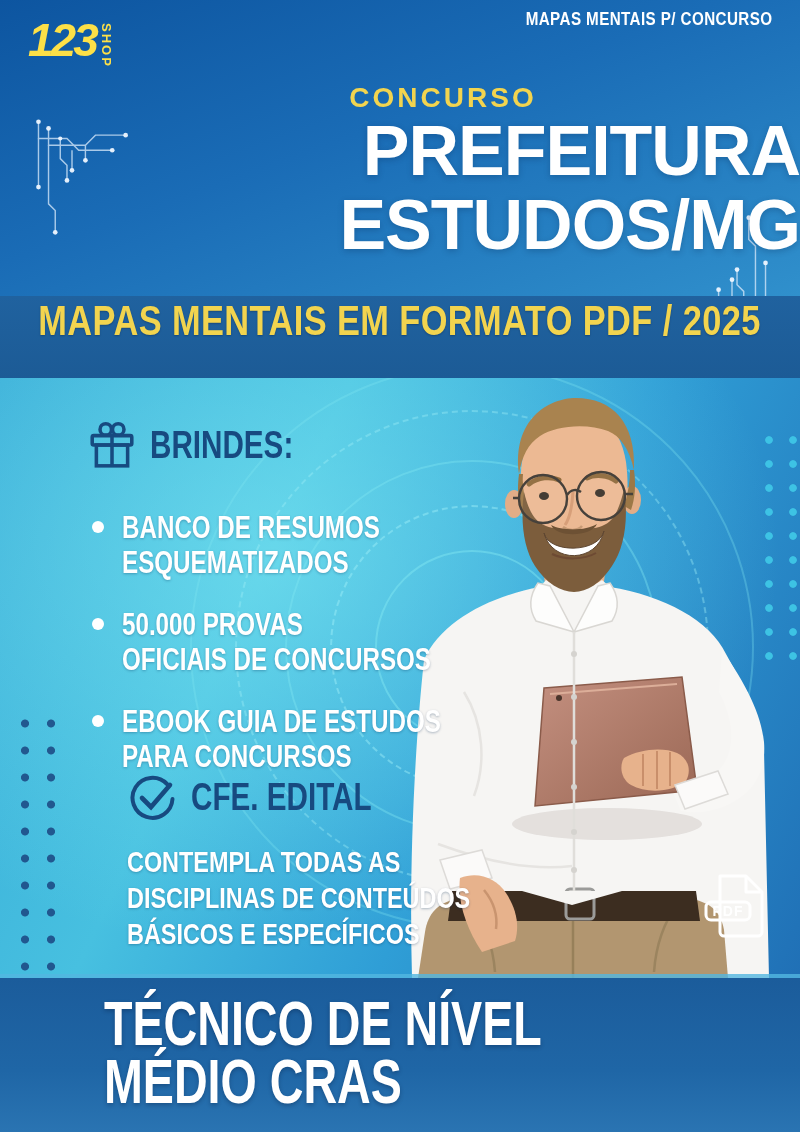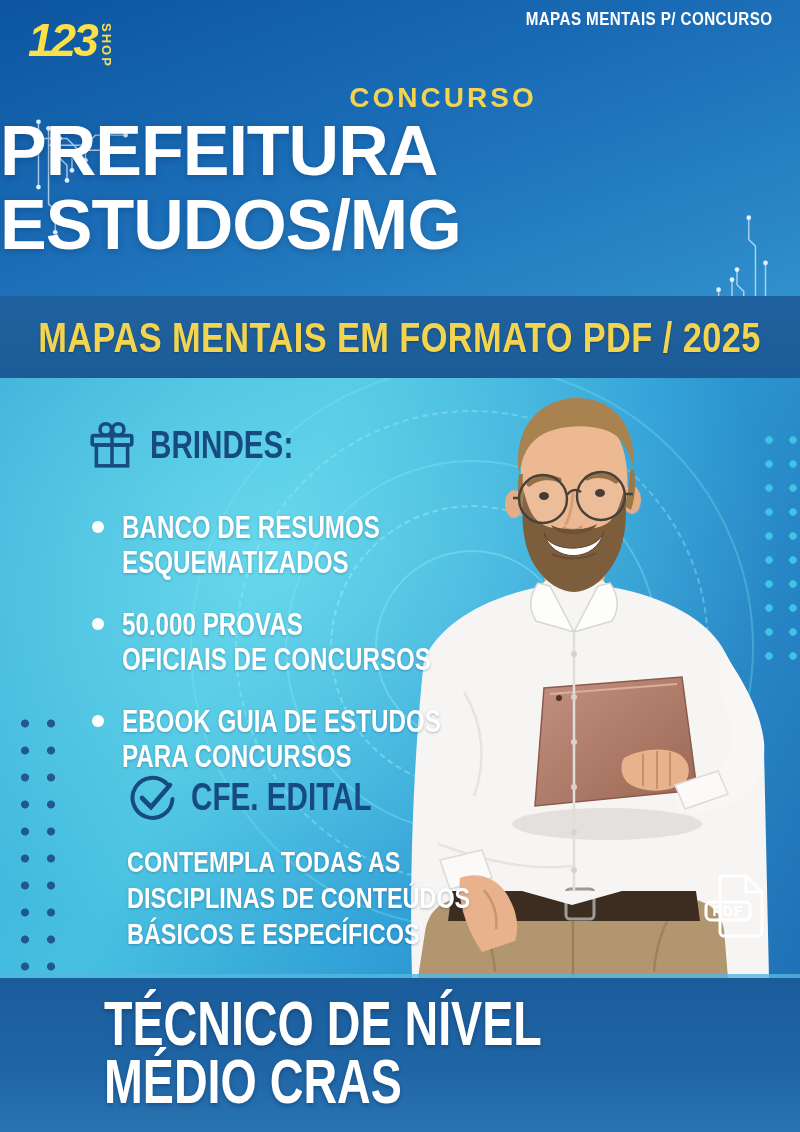--- a/index.html
+++ b/index.html
@@ -10,21 +10,21 @@
   }
   
   .bg-top{position:absolute;left:0;top:0;width:800px;height:296px;
     background:linear-gradient(160deg,#0d55a0 0%,#1a6cb6 45%,#3090cc 100%);}
   .bg-mid{position:absolute;left:0;top:296px;width:800px;height:682px;
     background:
       radial-gradient(820px 640px at 34% 38%, rgba(130,235,244,.55), rgba(130,235,244,0) 62%),
       linear-gradient(115deg,#35a9d6 0%,#47c0e0 35%,#2f9ed6 62%,#2070b6 100%);}
   .band{position:absolute;left:0;top:296px;width:800px;height:82px;
     background:linear-gradient(180deg,#20629f,#1c5b96);
-    display:flex;align-items:center;justify-content:center;z-index:6;}
+    display:flex;justify-content:center;z-index:6;}
   .footer-band{position:absolute;left:0;top:978px;width:800px;height:154px;
     background:linear-gradient(180deg,#1b5c9b 0%,#1f66a6 60%,#2a74b2 100%);z-index:5;}
   .footer-band::before{content:"";position:absolute;left:0;top:-4px;width:100%;height:4px;
     background:#53b7e0;opacity:.8;}
   
   .arcs{position:absolute;left:160px;top:410px;width:600px;height:470px;z-index:1;pointer-events:none;}
   .arc{position:absolute;border-radius:50%;}
   .a1{left:215px;top:140px;width:190px;height:190px;border:2px solid rgba(130,232,242,.45);}
   .a2{left:170px;top:95px;width:280px;height:280px;border:2px dashed rgba(160,240,248,.45);}
   .a3{left:125px;top:50px;width:370px;height:370px;border:2px solid rgba(130,232,242,.38);}
@@ -47,21 +47,21 @@
   .bl{display:block;white-space:nowrap;}
   
   .logo{position:absolute;left:28px;top:18px;display:flex;align-items:flex-start;z-index:7;color:#fde047;}
   .logo-number{font-size:46px;font-weight:900;font-style:italic;letter-spacing:-3px;line-height:44px;}
   .logo-shop{writing-mode:vertical-rl;font-size:13px;font-weight:bold;letter-spacing:2px;margin:5px 0 0 3px;}
   .tagline-wrap{position:absolute;right:28px;top:8px;z-index:7;text-align:right;}
   .tagline{display:inline-block;transform:scaleX(.8);transform-origin:right top;
     color:#fff;font-weight:bold;font-size:19px;white-space:nowrap;letter-spacing:.5px;}
   .kicker{position:absolute;left:0;top:82px;width:100%;text-align:center;z-index:7;
     color:#f2d44f;font-weight:bold;font-size:28px;letter-spacing:3px;margin-left:43px;}
-  .main-title{position:absolute;left:0;top:114px;width:100%;text-align:left;z-index:7;
+  .main-title{position:absolute;left:0;top:114px;width:100%;text-align:right;z-index:7;
     color:#fff;font-weight:bold;font-size:70px;line-height:74px;letter-spacing:-1px;
     text-shadow:0 2px 6px rgba(0,30,70,.25);}
   .band-text{color:#f2d44f;font-weight:bold;font-size:43px;letter-spacing:.5px;
     text-shadow:0 1px 2px rgba(0,20,50,.3);}
   
   .benefits{position:absolute;left:88px;top:420px;z-index:7;width:360px;}
   .sec-head{display:flex;align-items:center;}
   .sec-head .lbl{color:#174a80;font-weight:bold;font-size:38px;margin-left:14px;white-space:nowrap;}
   .bullet-list{margin-top:40px;}
   .bullet-item{display:flex;margin-bottom:27px;}

